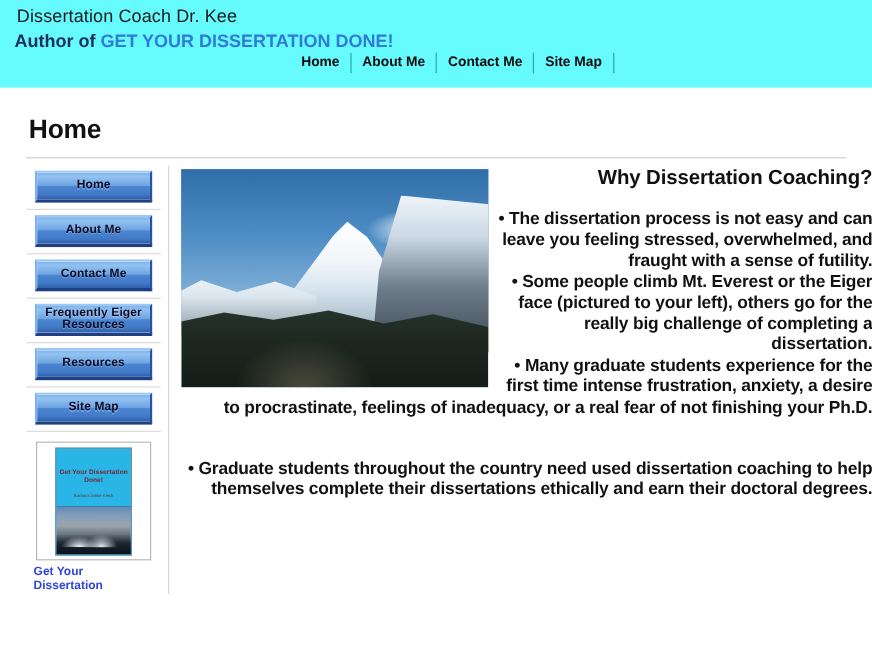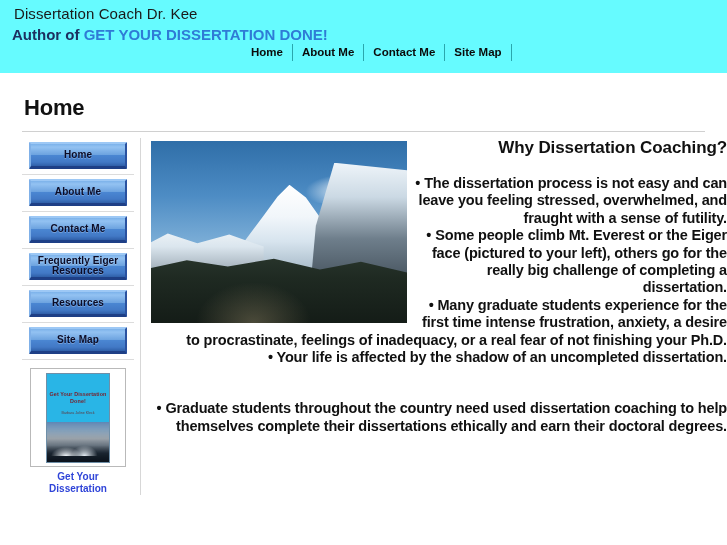--- a/index.html
+++ b/index.html
@@ -200,21 +200,20 @@
     left: 6%;
     width: 88%;
     height: 40%;
     background:
       radial-gradient(ellipse 40% 80% at 28% 100%, #f2f7fb 0%, rgba(242,247,251,0) 70%),
       radial-gradient(ellipse 34% 92% at 62% 100%, #e7eff6 0%, rgba(231,239,246,0) 72%);
   }
   #book-caption {
     margin-top: 4px;
     width: 100px;
-    text-align: center;
     font-size: 10px;
     font-weight: bold;
     color: #2f44d8;
     line-height: 12px;
     cursor: pointer;
   }
 
   
   #main {
     flex: 1 1 auto;
@@ -394,20 +393,19 @@
       <div class="foreground"></div>
       <div class="valley"></div>
     </div>
 
     <h2>Why Dissertation Coaching?</h2>
     <div class="spacer-line"></div>
 
     <p>• The dissertation process is not easy and can leave you feeling stressed, overwhelmed, and fraught with a sense of futility.</p>
     <p>• Some people climb Mt. Everest or the Eiger face (pictured to your left), others go for the really big challenge of completing a dissertation.</p>
     <p>• Many graduate students experience for the first time intense frustration, anxiety, a desire to procrastinate, feelings of inadequacy, or a real fear of not finishing your Ph.D.</p>
-    <p>• Your life is affected by the shadow of an uncompleted dissertation.</p>
     <div class="spacer-line"></div>
     <div class="spacer-line"></div>
     <p>• Graduate students throughout the country need used dissertation coaching to help themselves complete their dissertations ethically and earn their doctoral degrees.</p>
 
     <div class="clearer"></div>
   </div>
 </div>
 
 </body></html>

